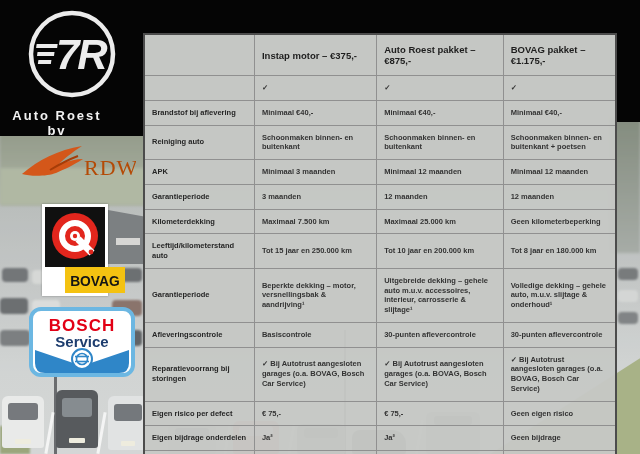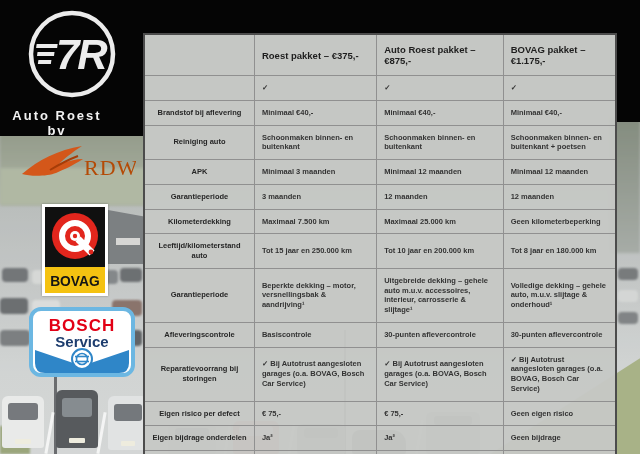--- a/index.html
+++ b/index.html
@@ -36,32 +36,32 @@
   .black-right{position:absolute;left:617px;top:0;width:23px;height:122px;background:#050505;}
   
   .logo-ar{position:absolute;left:16px;top:6px;width:110px;height:96px;}
   .company{position:absolute;left:0;top:108px;width:114px;text-align:center;
       color:#f2f2f2;font-weight:bold;font-size:13px;letter-spacing:2px;}
   .logo-rdw{position:absolute;left:20px;top:144px;width:116px;height:48px;}
   .logo-bovag{position:absolute;left:42px;top:204px;width:66px;height:92px;
       background:#fff;padding:3px;box-sizing:border-box;box-shadow:0 0 2px rgba(0,0,0,.35);}
   .bovag-top{position:relative;width:60px;height:60px;background:#101010;}
   .bovag-bottom{width:60px;height:26px;background:#f4c211;display:flex;
-      align-items:center;justify-content:center;}
+      align-items:center;justify-content:center;margin-left:20px;}
   .bovag-word{font-weight:bold;font-size:15px;color:#151515;transform:scaleX(.92);letter-spacing:0;}
   .logo-bosch{position:absolute;left:28px;top:306px;width:108px;height:72px;}
   
   .tablewrap{position:absolute;left:143px;top:33px;width:474px;}
   table.pkg{border-collapse:collapse;width:474px;table-layout:fixed;
       background:rgba(198,200,197,.96);border:2px solid #4c4c4c;}
   table.pkg th,table.pkg td{border:1px solid #909090;vertical-align:middle;
       text-align:left;word-wrap:break-word;}
   table.pkg thead th{font-size:9.5px;font-weight:bold;color:#1e1e1e;padding:9px 7px;}
   table.pkg td{font-size:7.5px;font-weight:bold;color:#333;line-height:1.3;padding:7px 7px;}
-  table.pkg td.rowlabel{color:#262626;text-align:center;}
+  table.pkg td.rowlabel{color:#262626;}
   .c0{width:23.4%}.c1{width:25.9%}.c2{width:26.8%}.c3{width:23.9%}
 </style>
 </head>
 <body>
 
 <div class="stage">
 
   <div class="photo">
     <div class="ph trees-left"></div>
     <div class="ph trees-right"></div>
@@ -177,21 +177,21 @@
     <table class="pkg">
       <colgroup>
         <col class="c0">
           <col class="c1">
           <col class="c2">
           <col class="c3">
       </colgroup>
       <thead>
           <tr>
             <th></th>
-            <th>Roest pakket – €375,-</th>
+            <th>Instap motor – €375,-</th>
             <th>Auto Roest pakket – €875,-</th>
             <th>BOVAG pakket – €1.175,-</th>
           </tr>
         </thead>
       <tbody>
           <tr>
             <td class="rowlabel"></td>
             <td>✓</td>
             <td>✓</td>
             <td>✓</td>

